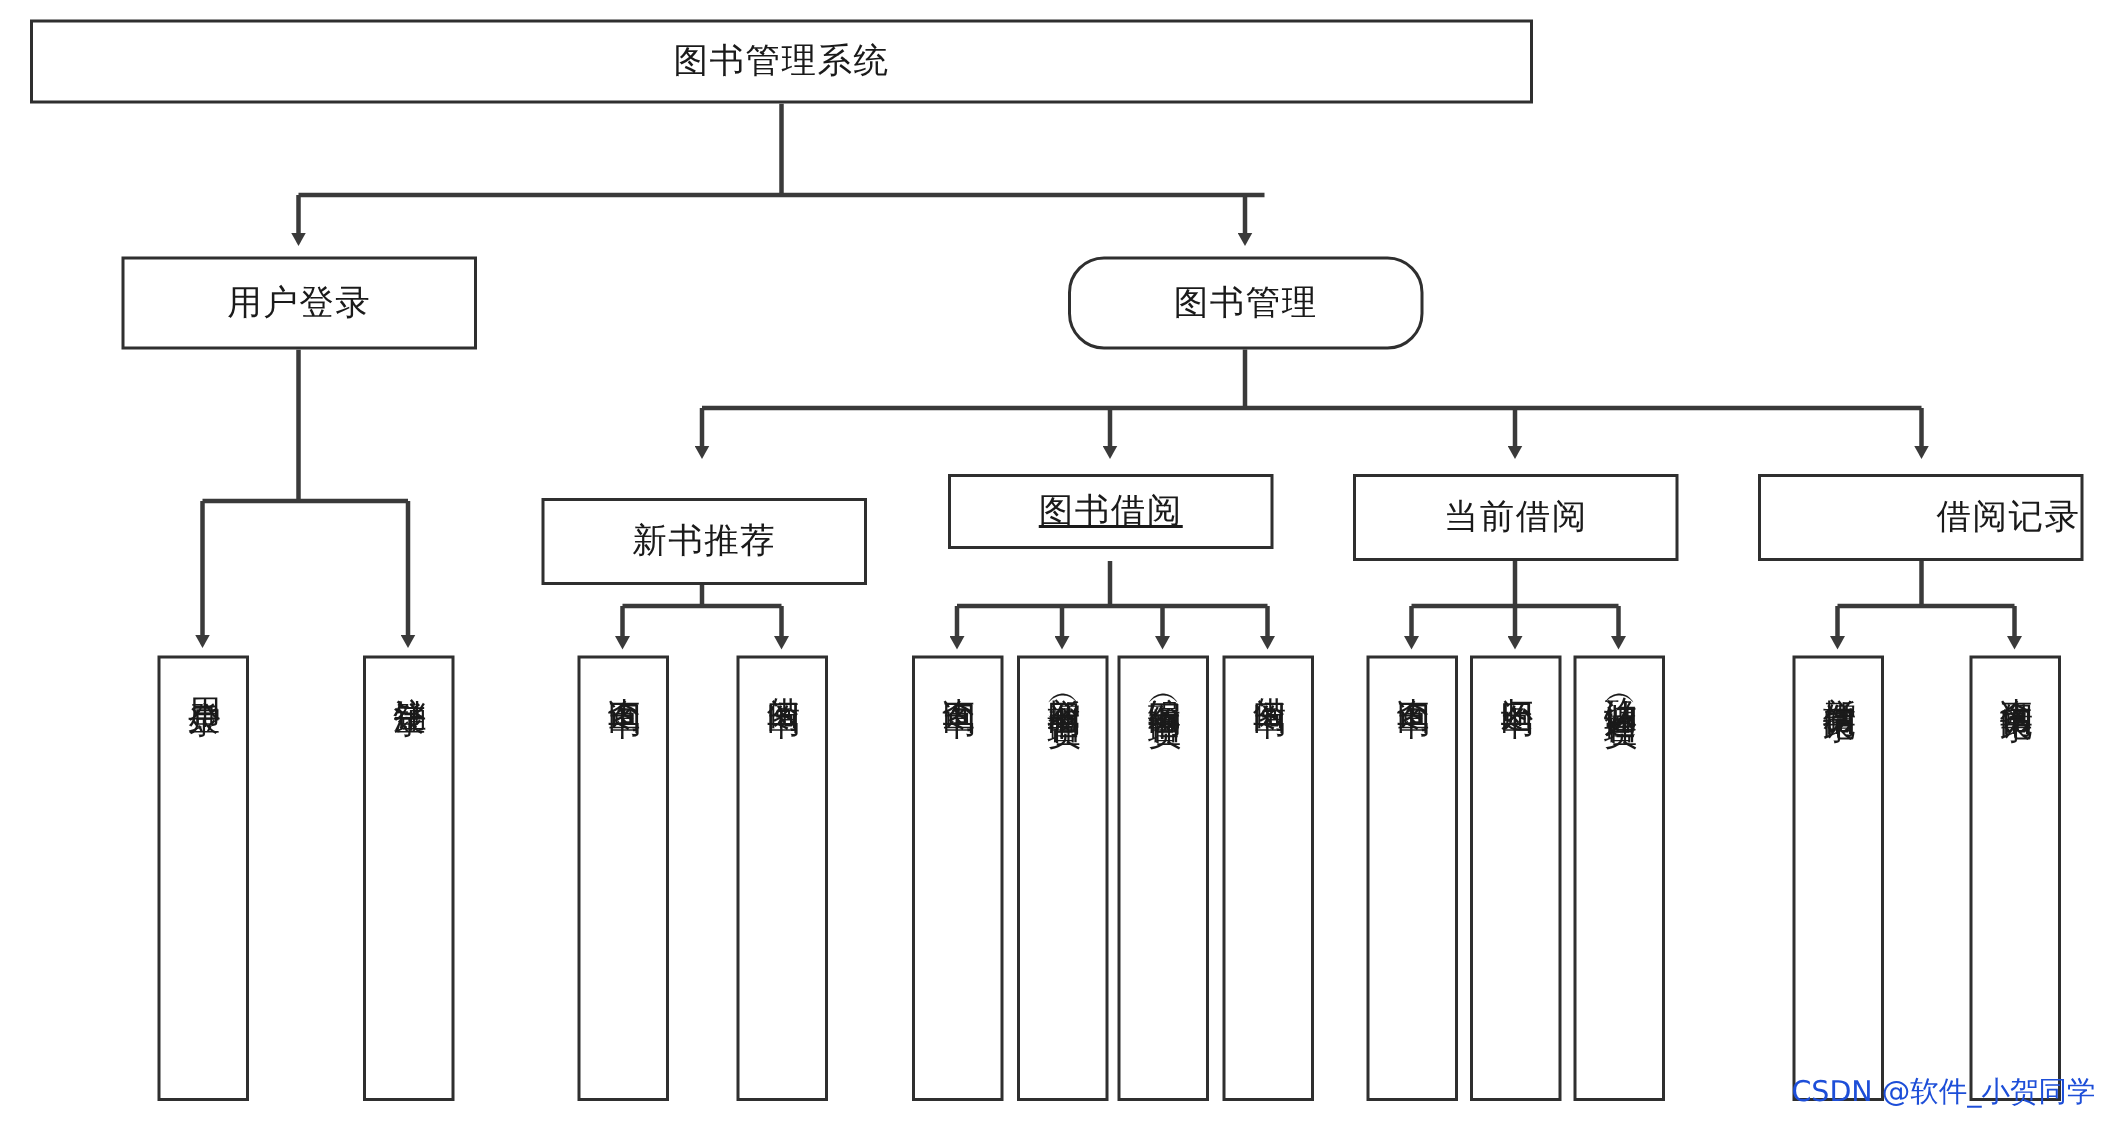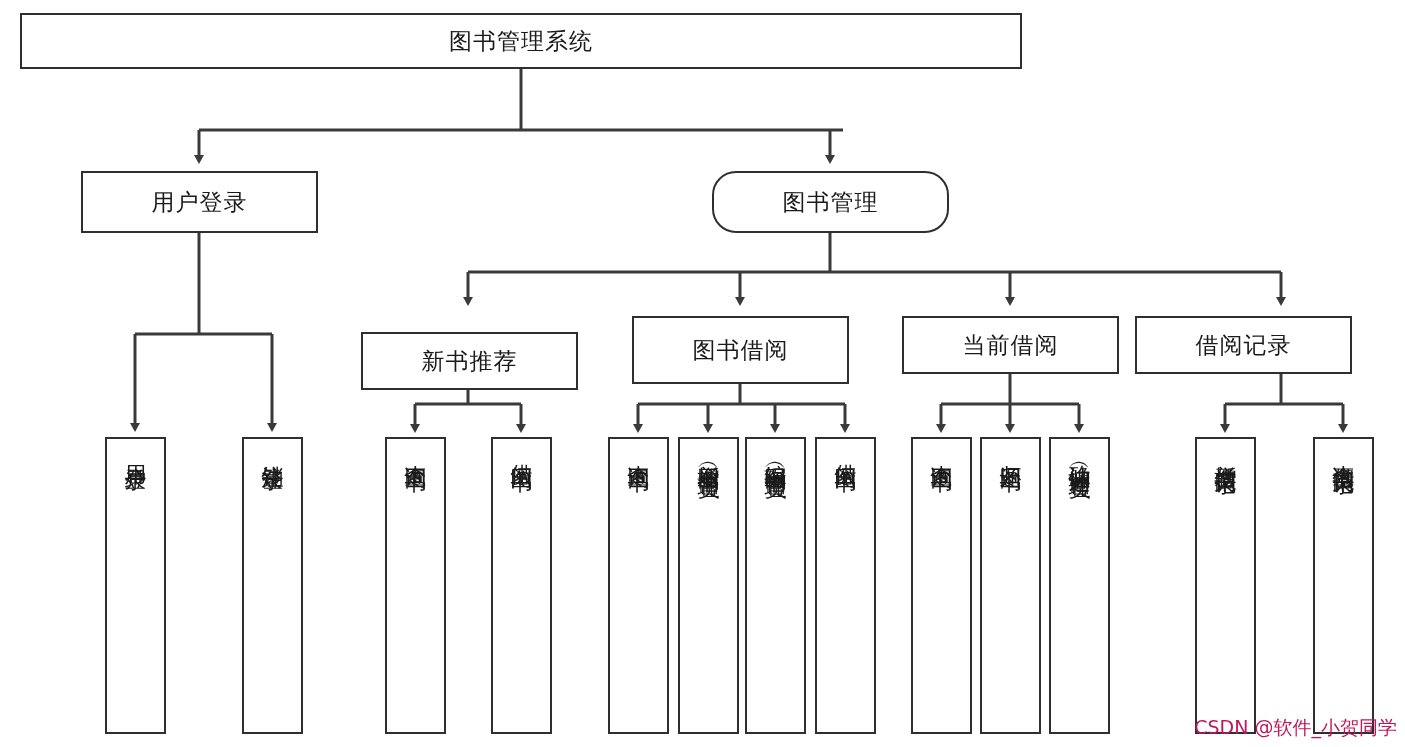--- a/index.html
+++ b/index.html
@@ -54,21 +54,21 @@
     white-space: nowrap;
     line-height: 1.08;
     letter-spacing: 2px;
     height: auto;
   }
   #watermark {
     position: absolute;
     right: 8px;
     bottom: 6px;
     font-size: 19px;
-    color: #be185d;
+    color: #1d4ed8;
     white-space: nowrap;
     font-family: "DejaVu Sans", "Liberation Sans", sans-serif;
   }
 </style>
 </head>
 <body>
 
 <div id="diagram-root">
 
   <svg id="diagram-svg" viewBox="0 0 1405 747" xmlns="http://www.w3.org/2000/svg">
@@ -128,27 +128,27 @@
   <div class="node horiz" style="left:81px; top:171px; width:237px; height:62px;">
     <span class="label-h">用户登录</span>
   </div>
   <div class="node horiz" style="left:712px; top:171px; width:237px; height:62px;border-radius:24px;">
     <span class="label-h">图书管理</span>
   </div>
 
   <div class="node horiz" style="left:361px; top:316px; width:217px; height:58px;margin-top:16px;">
     <span class="label-h">新书推荐</span>
   </div>
-  <div class="node horiz" style="left:632px; top:316px; width:217px; height:68px;">
+  <div class="node horiz" style="left:632px; top:316px; width:217px; height:50px;text-decoration:underline;">
     <span class="label-h">图书借阅</span>
   </div>
   <div class="node horiz" style="left:902px; top:316px; width:217px; height:58px;">
     <span class="label-h">当前借阅</span>
   </div>
-  <div class="node horiz" style="left:1135px; top:316px; width:217px; height:58px;">
+  <div class="node horiz" style="left:1172px; top:316px; width:217px; height:58px;justify-content:flex-end;">
     <span class="label-h">借阅记录</span>
   </div>
 
   <div class="node vert" style="left:105px; top:437px; width:61px; height:297px;">
     <span class="label-v">用户登录</span>
   </div>
   <div class="node vert" style="left:242px; top:437px; width:61px; height:297px;">
     <span class="label-v">注销登录</span>
   </div>
 

